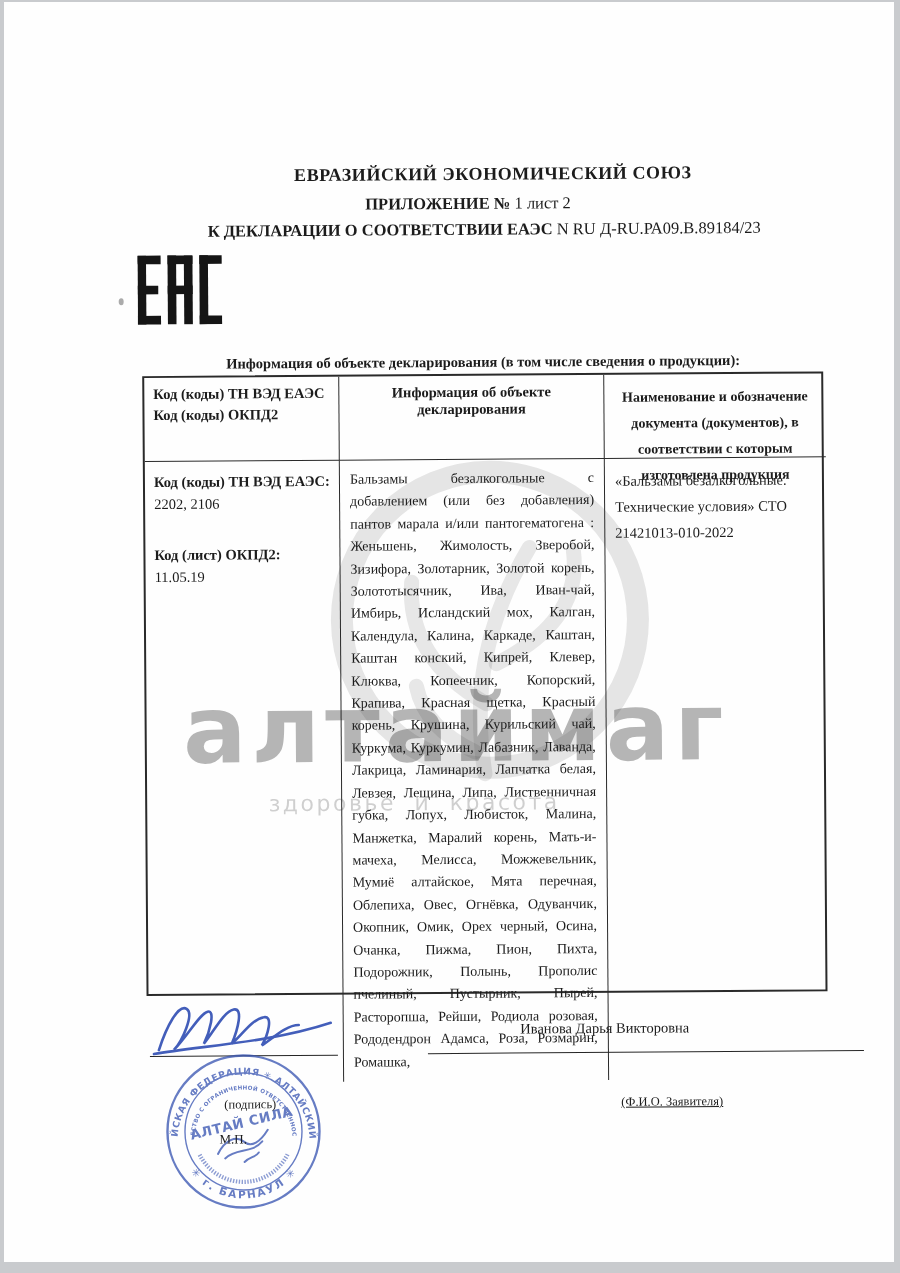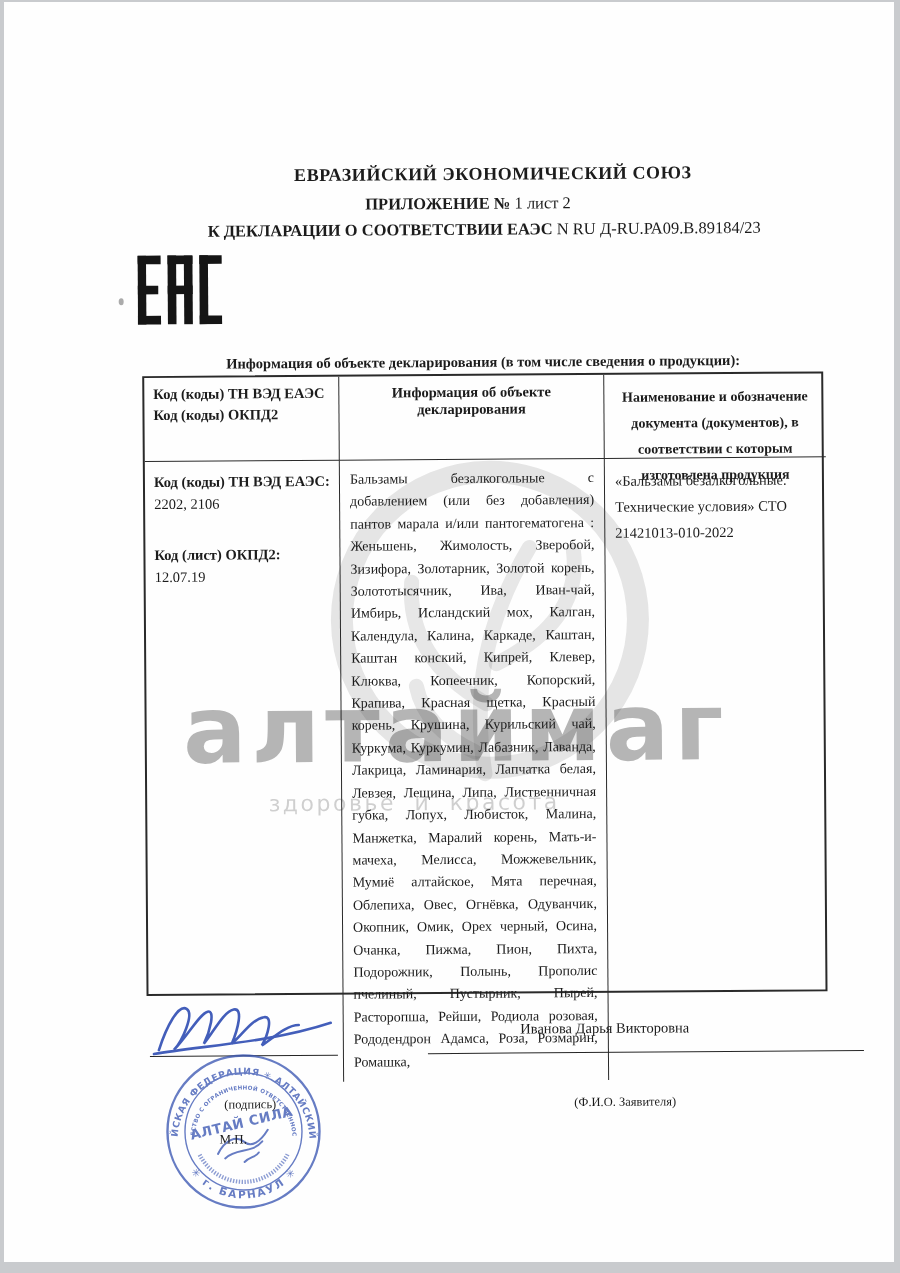--- a/index.html
+++ b/index.html
@@ -67,21 +67,21 @@
   .c-docs{font-size:14.5px;line-height:26px;padding:9px 10px;white-space:pre-line;}
   
   .rule{position:absolute;border-top:1.6px solid #262626;height:0;}
   .rule-sign{left:143px;top:1052px;width:188px;}
   .rule-fio{left:421px;top:1051px;width:436px;}
   .applicant-name{
     position:absolute;top:1019px;left:598px;transform:translateX(-50%);
     font-size:14.5px;white-space:nowrap;
   }
   .lbl{position:absolute;transform:translateX(-50%);font-size:12.5px;white-space:nowrap;margin-top:38px;}
-  .lbl-fio{top:1056px;left:618px;}
+  .lbl-fio{top:1056px;left:665px;text-decoration:underline;}
   .lbl-sign{top:1056px;left:243px;z-index:4;}
   .mp{position:absolute;top:1084px;left:212px;font-size:13px;z-index:4;margin-top:44px;}
   .sig-svg{position:absolute;left:140px;top:994px;z-index:5;}
   .stamp-svg{position:absolute;left:148px;top:1040px;z-index:3;opacity:.88;}
   .ink{fill:#3350b0;}
   .ink-stroke{stroke:#3350b0;fill:none;}
   .stamp-ring-text{font-family:"DejaVu Sans",sans-serif;font-weight:bold;}
 </style>
 </head>
 <body>
@@ -138,21 +138,21 @@
         <div class="cell hrow h-codes">Код (коды) ТН ВЭД ЕАЭС
 Код (коды) ОКПД2</div>
         <div class="cell hrow h-info">Информация об объекте декларирования</div>
         <div class="cell hrow h-docs last">Наименование и обозначение документа (документов), в соответствии с которым изготовлена продукция</div>
 
         <div class="cell c-codes">
           <div class="b">Код (коды) ТН ВЭД ЕАЭС:</div>
           <div>2202, 2106</div>
           <div class="row2">
             <span class="b">Код (лист) ОКПД2:</span>
-            <span>12.07.19</span>
+            <span>11.05.19</span>
           </div>
         </div>
         <div class="cell c-info">Бальзамы безалкогольные с добавлением (или без добавления) пантов марала и/или пантогематогена : Женьшень, Жимолость, Зверобой, Зизифора, Золотарник, Золотой корень, Золототысячник, Ива, Иван-чай, Имбирь, Исландский мох, Калган, Календула, Калина, Каркаде, Каштан, Каштан конский, Кипрей, Клевер, Клюква, Копеечник, Копорский, Крапива, Красная щетка, Красный корень, Крушина, Курильский чай, Куркума, Куркумин, Лабазник, Лаванда, Лакрица, Ламинария, Лапчатка белая, Левзея, Лещина, Липа, Лиственничная губка, Лопух, Любисток, Малина, Манжетка, Маралий корень, Мать-и-мачеха, Мелисса, Можжевельник, Мумиё алтайское, Мята перечная, Облепиха, Овес, Огнёвка, Одуванчик, Окопник, Омик, Орех черный, Осина, Очанка, Пижма, Пион, Пихта, Подорожник, Полынь, Прополис пчелиный, Пустырник, Пырей, Расторопша, Рейши, Родиола розовая, Рододендрон Адамса, Роза, Розмарин, Ромашка,</div>
         <div class="cell c-docs last">«Бальзамы безалкогольные.
 Технические условия» СТО 21421013-010-2022</div>
       </div>
 
       <div class="rule rule-sign"></div>
       <div class="rule rule-fio"></div>
       <div class="applicant-name">Иванова Дарья Викторовна</div>

